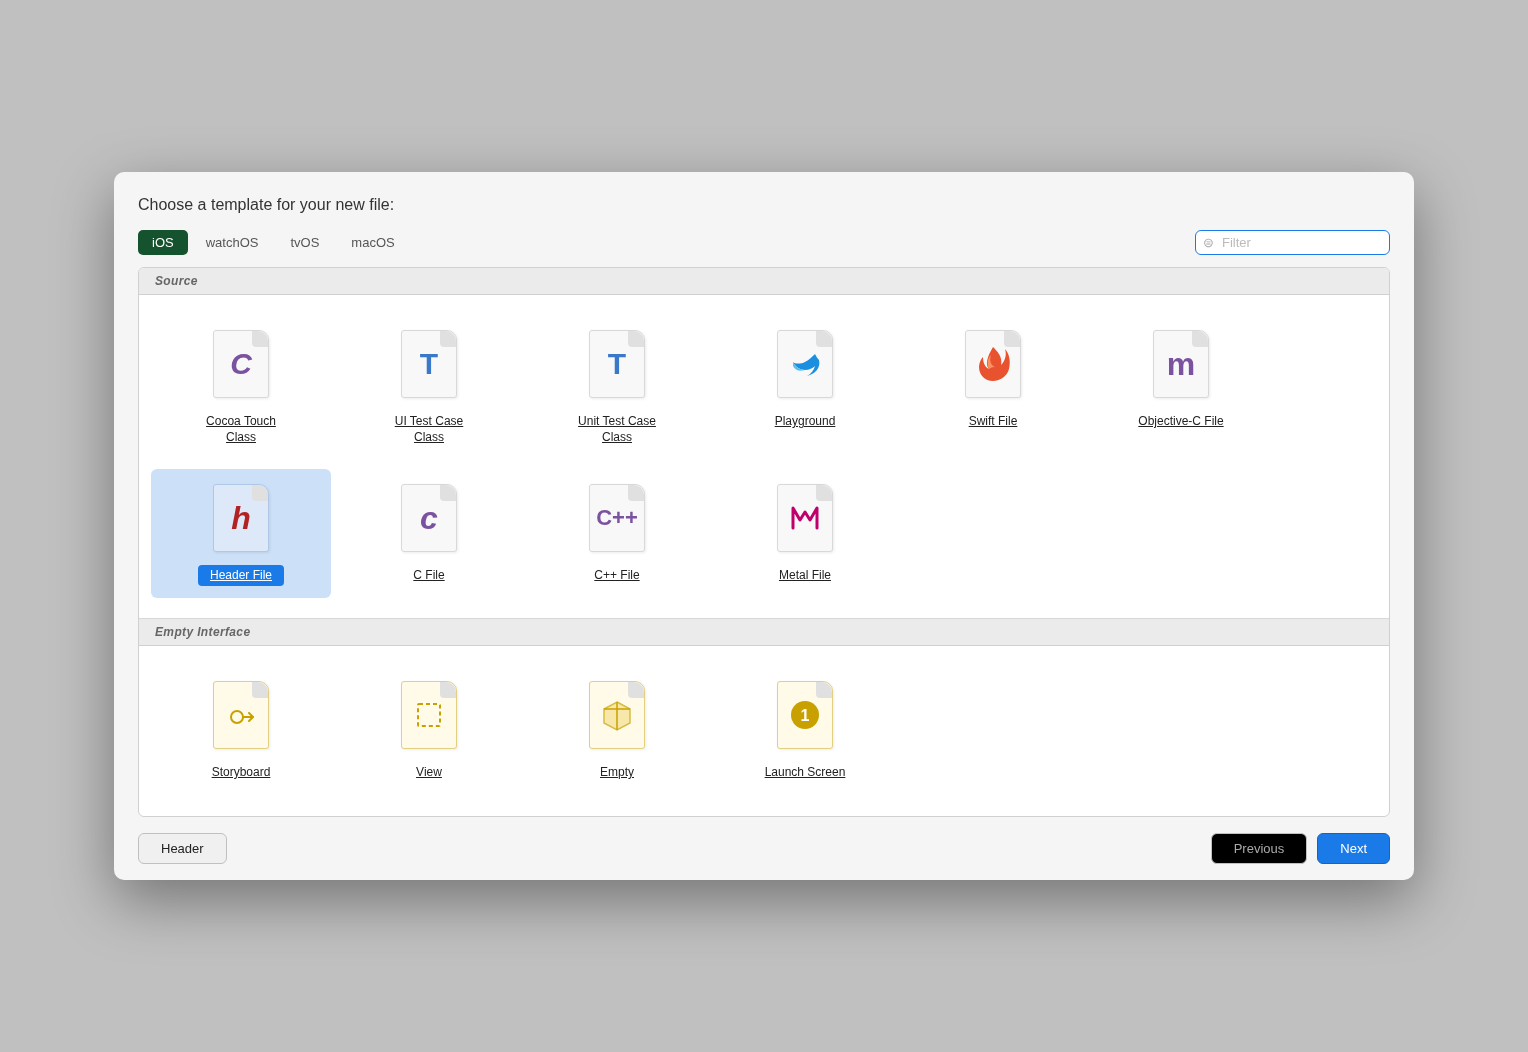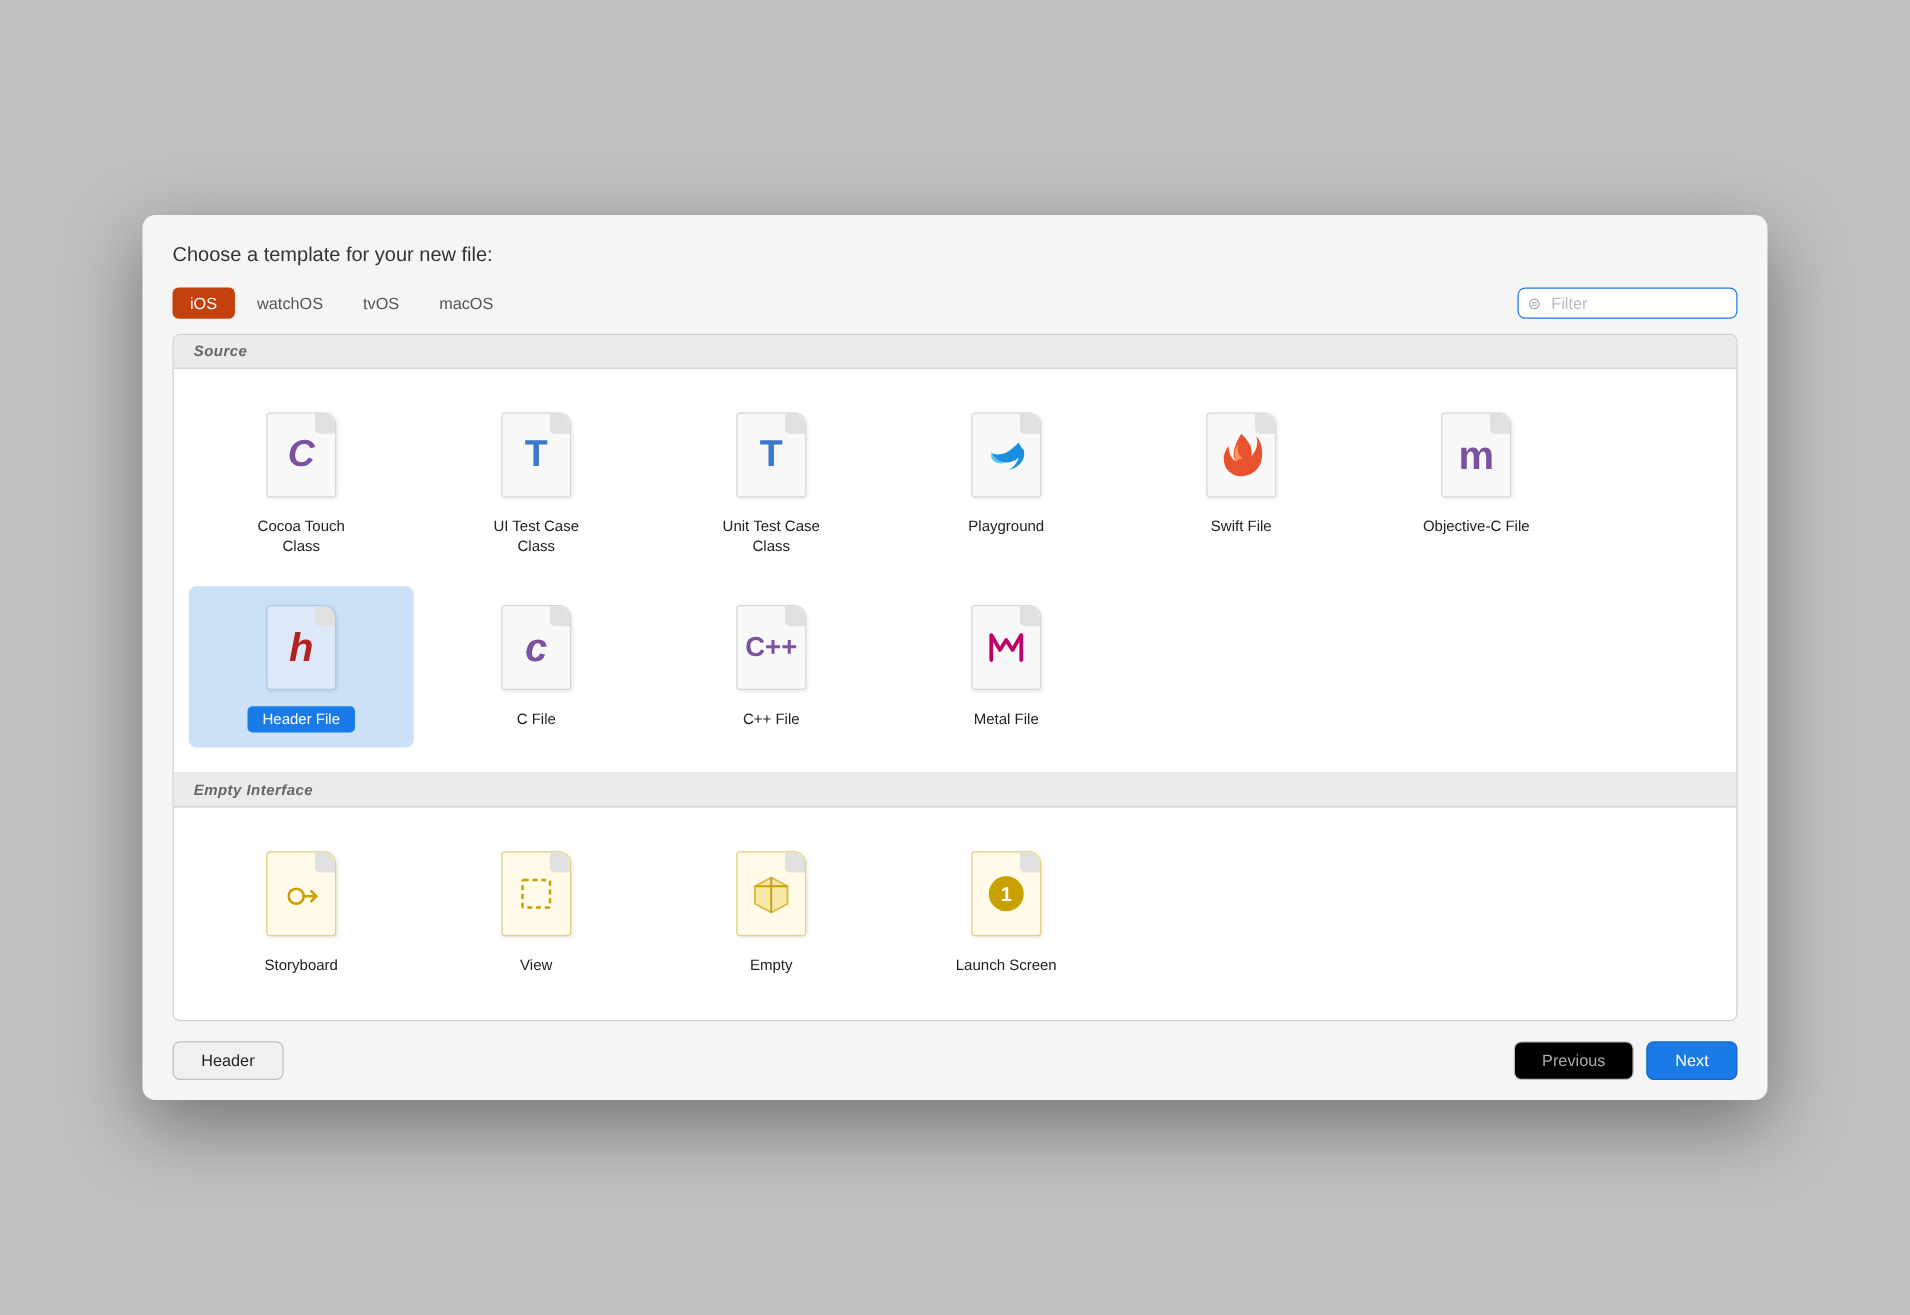--- a/index.html
+++ b/index.html
@@ -39,21 +39,21 @@
       padding: 5px 14px;
       font-size: 13px;
       border-radius: 5px;
       cursor: pointer;
       color: #555;
       background: transparent;
       border: none;
       outline: none;
     }
     .tab-item.active {
-      background: #c2410c;
+      background: #14532d;
       color: #fff;
     }
     .filter-input-wrapper {
       margin-left: auto;
       position: relative;
       display: flex;
       align-items: center;
     }
     .filter-icon {
       position: absolute;
@@ -61,21 +61,21 @@
       color: #aaa;
       font-size: 13px;
     }
     .filter-input {
       padding: 4px 10px 4px 26px;
       border-radius: 6px;
       border: 1.5px solid #1a7be8;
       font-size: 13px;
       color: #333;
       background: #fff;
-      width: 176px;
+      width: 195px;
       outline: none;
     }
     .filter-input::placeholder {
       color: #bbb;
     }
     .content-area {
       margin: 12px 24px 0 24px;
       background: #fff;
       border: 1px solid #d0d0d0;
       border-radius: 6px;
@@ -153,20 +153,21 @@
       font-weight: bold;
       line-height: 1;
       z-index: 1;
     }
     .item-label-badge {
       font-size: 12px;
       text-align: center;
       color: #222;
       line-height: 1.3;
       padding: 3px 4px;
+      text-decoration: underline;
     }
     .section-divider {
       border-top: 1px solid #d8d8d8;
     }
     .footer {
       display: flex;
       align-items: center;
       padding: 16px 24px;
       gap: 8px;
       justify-content: space-between;

